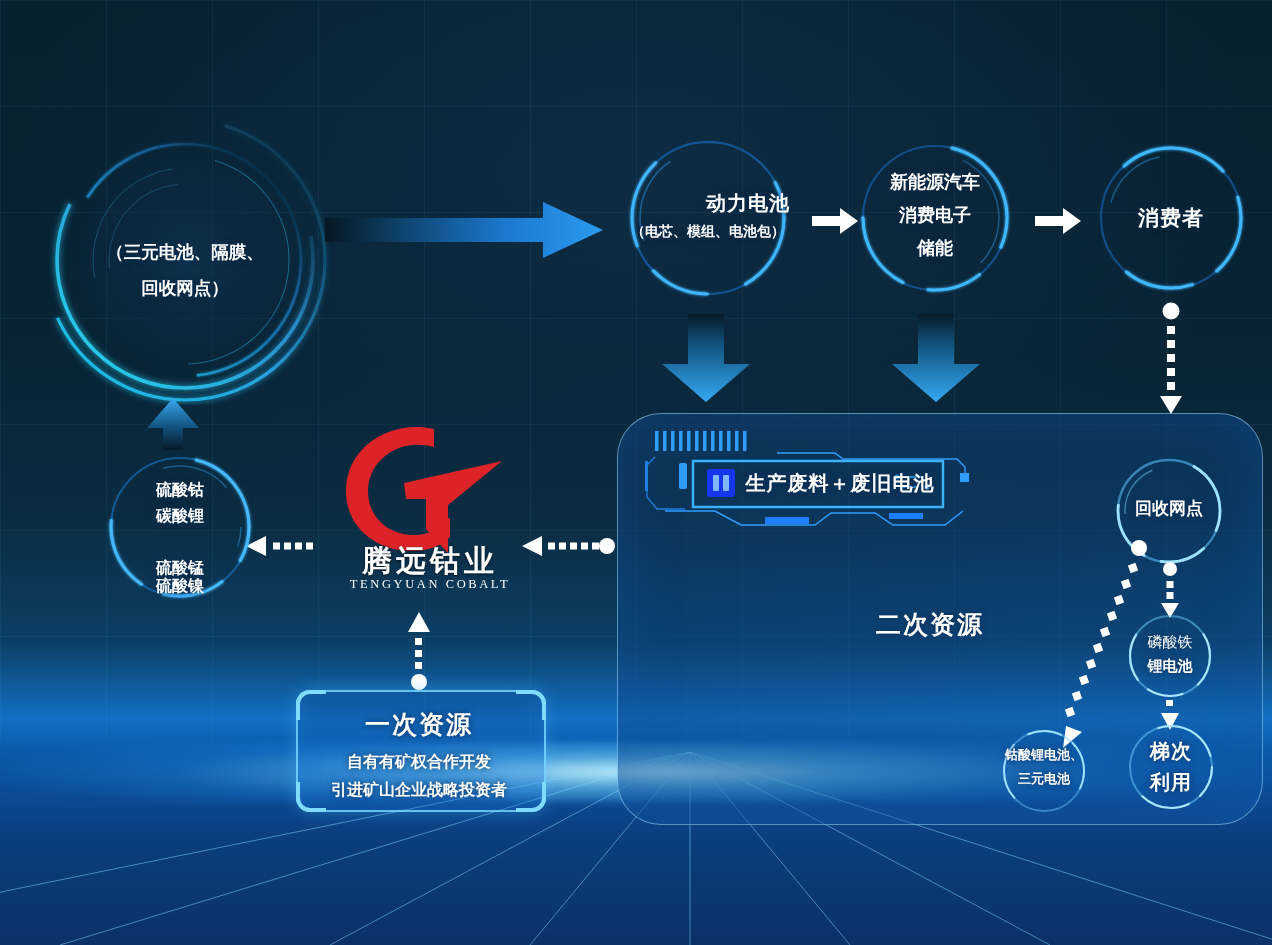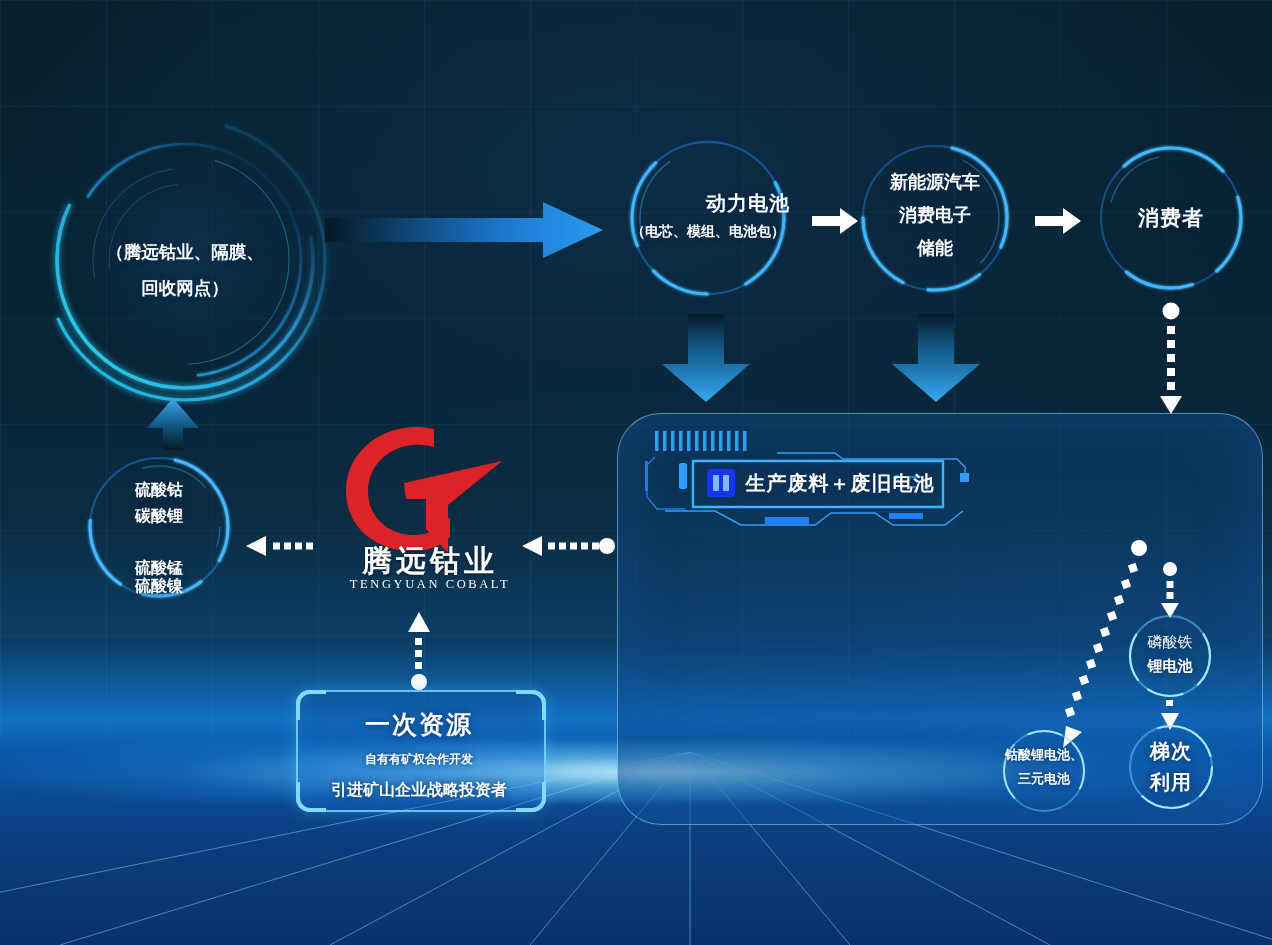--- a/index.html
+++ b/index.html
@@ -148,21 +148,21 @@
           </filter>
       </defs>
       <circle cx="145" cy="145" r="118" fill="url(#inner)"></circle>
       <circle cx="145" cy="145" r="140" fill="none" stroke="url(#g1)" stroke-width="3.2" stroke-dasharray="560 320" stroke-dashoffset="180" filter="url(#glow1)"></circle>
       <circle cx="145" cy="145" r="128" fill="none" stroke="url(#g2)" stroke-width="3.6" stroke-dasharray="520 320" stroke-dashoffset="60" filter="url(#glow1)"></circle>
       <circle cx="145" cy="145" r="116" fill="none" stroke="url(#g3)" stroke-width="2.6" stroke-dasharray="470 260" stroke-dashoffset="300" filter="url(#glow2)"></circle>
       <circle cx="145" cy="145" r="104" fill="none" stroke="#1fa8d8" stroke-width="1.1" stroke-opacity=".5" stroke-dasharray="300 360" stroke-dashoffset="140"></circle>
       <circle cx="145" cy="145" r="92" fill="none" stroke="#2aa0d0" stroke-width="1" stroke-opacity=".35" stroke-dasharray="150 420" stroke-dashoffset="300"></circle>
       <circle cx="145" cy="145" r="76" fill="none" stroke="#3aa8d8" stroke-width="1" stroke-opacity=".3" stroke-dasharray="120 360" stroke-dashoffset="250"></circle>
     </svg>
-    <div class="lbl" style="left:0;top:126px;width:290px;font-size:17.5px;font-weight:bold;">（腾远钴业、隔膜、</div>
+    <div class="lbl" style="left:0;top:126px;width:290px;font-size:17.5px;font-weight:bold;">（三元电池、隔膜、</div>
     <div class="lbl" style="left:0;top:162px;width:290px;font-size:17.5px;font-weight:bold;">回收网点）</div>
   </div>
 
   <div class="warrow" style="left:325px;top:200px;width:280px;height:60px;">
     <svg width="280" height="60" viewBox="0 0 280 60">
       <defs>
         <linearGradient id="ga" x1="0" y1="0" x2="1" y2="0">
           <stop offset="0%" stop-color="#061722"></stop>
           <stop offset="25%" stop-color="#0d3f66"></stop>
           <stop offset="65%" stop-color="#1b79cf"></stop>
@@ -294,21 +294,30 @@
       <circle cx="252" cy="52" r="2.6" fill="#3cb3ff"></circle>
         <circle cx="282" cy="62" r="2.6" fill="#3cb3ff"></circle>
 
       <path d="M20,86 L70,86 L96,100 L170,100 L186,88 L230,88 L248,100 L300,100 L318,86" stroke="#2f9dff" stroke-width="1.5" fill="none"></path>
       <rect x="120" y="92" width="44" height="7" fill="#1f7ffb"></rect>
       <rect x="244" y="88" width="34" height="6" fill="#1f7ffb"></rect>
     </svg>
     <div class="lbl" style="left:100px;top:45px;width:190px;font-size:20px;font-weight:bold;letter-spacing:1px;">生产废料＋废旧电池</div>
   </div>
 
-
+  <div class="lbl" style="left:830px;top:608px;width:200px;font-size:25px;font-weight:bold;letter-spacing:2px;">二次资源</div>
+
+  <div class="smallRing" style="left:1113px;top:455px;width:112px;height:112px;">
+    <svg width="112" height="112" viewBox="0 0 112 112">
+      <circle cx="56" cy="56" r="51" fill="none" stroke="#5fc7ff" stroke-width="2.4" stroke-opacity=".55"></circle>
+      <circle cx="56" cy="56" r="51" fill="none" stroke="#9fe4ff" stroke-width="2.8" stroke-linecap="round" stroke-dasharray="80 22 46 18 60 100" stroke-dashoffset="60"></circle>
+      <circle cx="56" cy="56" r="44" fill="none" stroke="#7fd6ff" stroke-width="1.4" stroke-opacity=".45" stroke-dasharray="55 200" stroke-dashoffset="120"></circle>
+    </svg>
+    <div class="lbl" style="left:-14px;top:43px;width:140px;font-size:17px;font-weight:bold;">回收网点</div>
+  </div>
 
   <div class="dotline" style="left:1150px;top:561px;width:40px;height:58px;">
     <svg width="40" height="58" viewBox="0 0 40 58">
       <circle cx="20" cy="8" r="7" fill="#fff"></circle>
       <rect x="16.5" y="20" width="7" height="7" fill="#fff"></rect>
       <rect x="16.5" y="31" width="7" height="7" fill="#fff"></rect>
       <path d="M11,42 L29,42 L20,57 Z" fill="#fff"></path>
     </svg>
   </div>
 
@@ -397,21 +406,21 @@
           <linearGradient id="gu" x1="0" y1="1" x2="0" y2="0">
         <stop offset="0%" stop-color="#061a27"></stop>
             <stop offset="45%" stop-color="#12547f"></stop>
         <stop offset="100%" stop-color="#3aa8f0"></stop>
           </linearGradient>
         </defs>
       <path d="M28,0 L54,30 L38,30 L38,52 L18,52 L18,30 L2,30 Z" fill="url(#gu)"></path>
     </svg>
   </div>
 
-  <div class="smallRing" style="left:84px;top:452px;width:150px;height:150px;">
+  <div class="smallRing" style="left:105px;top:452px;width:150px;height:150px;">
     <svg width="150" height="150" viewBox="0 0 150 150">
       <circle cx="75" cy="75" r="69" fill="none" stroke="#1a7fd8" stroke-width="2.2" stroke-opacity=".55"></circle>
       <circle cx="75" cy="75" r="69" fill="none" stroke="#45b8ff" stroke-width="3" filter="url(#gl)" stroke-linecap="round" stroke-dasharray="105 28 62 24 74 118" stroke-dashoffset="70"></circle>
       <circle cx="75" cy="75" r="61" fill="none" stroke="#2fa0e8" stroke-width="1.5" stroke-opacity=".45" stroke-dasharray="70 250" stroke-dashoffset="50"></circle>
     </svg>
     <div class="lbl" style="left:0;top:28px;width:150px;font-size:16px;font-weight:bold;">硫酸钴</div>
     <div class="lbl" style="left:0;top:54px;width:150px;font-size:16px;font-weight:bold;">碳酸锂</div>
     <div class="lbl" style="left:0;top:80px;width:150px;font-size:16px;font-weight:bold;margin-top:44px;">硫酸镍</div>
     <div class="lbl" style="left:0;top:106px;width:150px;font-size:16px;font-weight:bold;">硫酸锰</div>
   </div>
@@ -438,16 +447,16 @@
     </svg>
   </div>
 
   <div id="priBox">
     <div class="corner" style="left:-2px;top:-2px;border-left-width:4px;border-top-width:4px;border-radius:14px 0 0 0;"></div>
     <div class="corner" style="right:-2px;top:-2px;border-right-width:4px;border-top-width:4px;border-radius:0 14px 0 0;"></div>
     <div class="corner" style="left:-2px;bottom:-2px;border-left-width:4px;border-bottom-width:4px;border-radius:0 0 0 14px;"></div>
     <div class="corner" style="right:-2px;bottom:-2px;border-right-width:4px;border-bottom-width:4px;border-radius:0 0 14px 0;"></div>
   </div>
   <div class="lbl" style="left:296px;top:708px;width:246px;font-size:25px;font-weight:bold;letter-spacing:2px;">一次资源</div>
-  <div class="lbl" style="left:296px;top:752px;width:246px;font-size:12px;font-weight:bold;">自有有矿权合作开发</div>
+  <div class="lbl" style="left:296px;top:752px;width:246px;font-size:16px;font-weight:bold;">自有有矿权合作开发</div>
   <div class="lbl" style="left:286px;top:780px;width:266px;font-size:16px;font-weight:bold;">引进矿山企业战略投资者</div>
 
 </div>
 
 </body></html>

